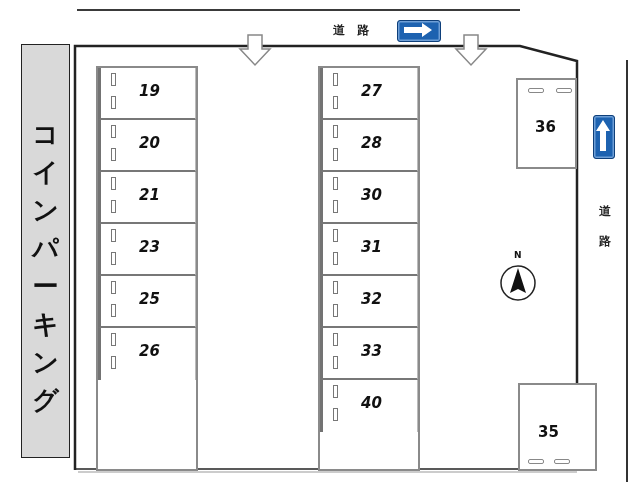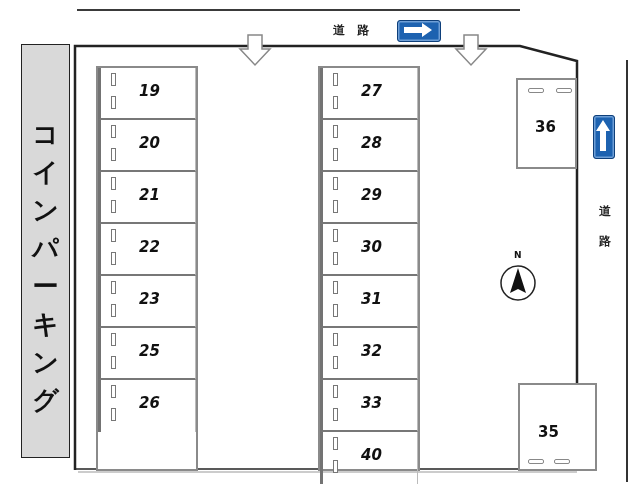--- a/index.html
+++ b/index.html
@@ -82,25 +82,20 @@
       <span class="num">20</span>
     </div>
   <div class="space">
       <i class="stop a"></i>
       <i class="stop b"></i>
       <span class="num">21</span>
     </div>
   <div class="space">
       <i class="stop a"></i>
       <i class="stop b"></i>
-      <span class="num">22</span>
-    </div>
-  <div class="space">
-      <i class="stop a"></i>
-      <i class="stop b"></i>
       <span class="num">23</span>
     </div>
   <div class="space">
       <i class="stop a"></i>
       <i class="stop b"></i>
       <span class="num">25</span>
     </div>
   <div class="space">
       <i class="stop a"></i>
       <i class="stop b"></i>
@@ -111,25 +106,20 @@
 <div class="column" style="left:318px;top:66px;height:405px;">
   <div class="space">
       <i class="stop a"></i>
       <i class="stop b"></i>
       <span class="num">27</span>
     </div>
   <div class="space">
       <i class="stop a"></i>
       <i class="stop b"></i>
       <span class="num">28</span>
-    </div>
-  <div class="space">
-      <i class="stop a"></i>
-      <i class="stop b"></i>
-      <span class="num">29</span>
     </div>
   <div class="space">
       <i class="stop a"></i>
       <i class="stop b"></i>
       <span class="num">30</span>
     </div>
   <div class="space">
       <i class="stop a"></i>
       <i class="stop b"></i>
       <span class="num">31</span>

